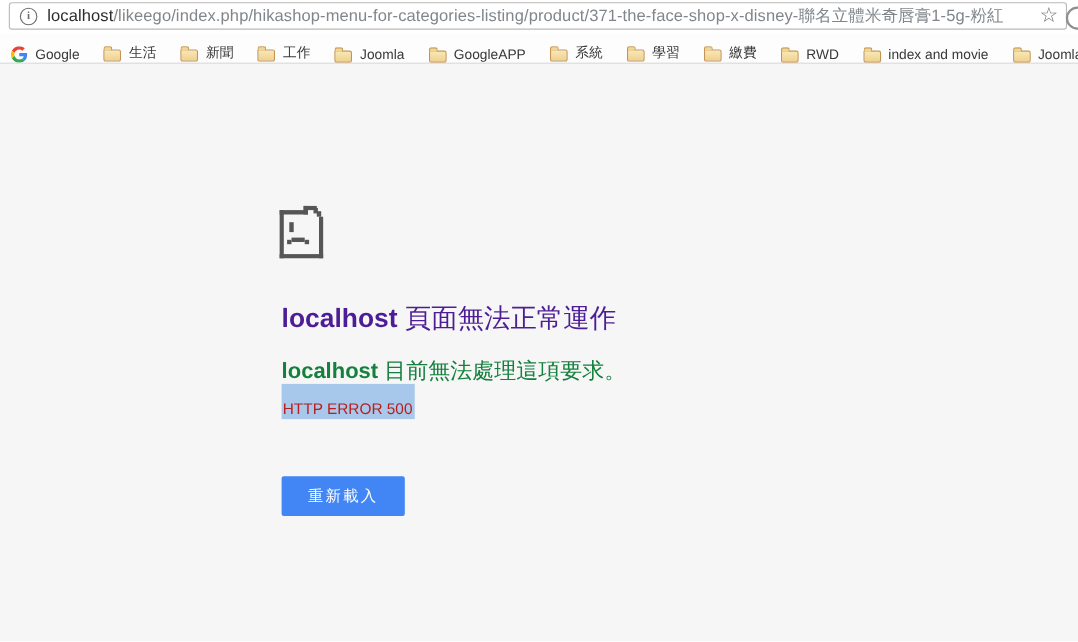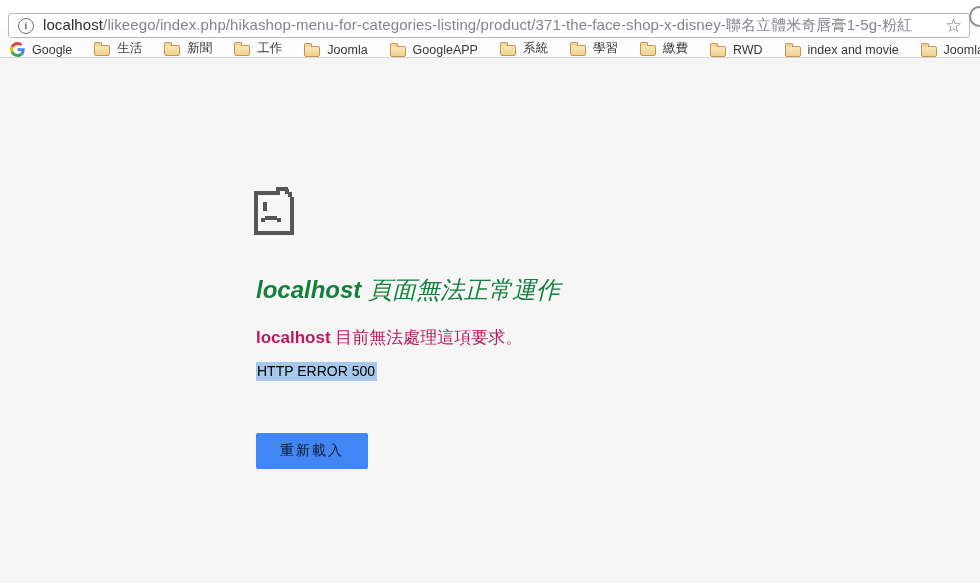--- a/index.html
+++ b/index.html
@@ -5,21 +5,21 @@
   html,body{margin:0;padding:0;}
   body{
     width:980px;height:584px;overflow:hidden;background:#fff;
     font-family:"Liberation Sans", sans-serif;
     -webkit-font-smoothing:antialiased;
   }
 
   
   .topbar{position:relative;height:30px;background:#fff;}
   .omnibox{
-    position:absolute;left:8px;top:13px;width:962px;height:25px;
+    position:absolute;left:8px;top:2px;width:962px;height:25px;
     box-sizing:border-box;border:1px solid #b9b9b9;border-radius:3px;
     background:#fff;display:flex;align-items:center;padding:0 30px 0 9px;
   }
   .info-icon{
     flex:none;width:14px;height:14px;border:1.5px solid #6e6e6e;border-radius:50%;
     margin-right:9px;position:relative;
   }
   .info-icon::before{
     content:"i";position:absolute;left:0;right:0;top:0;bottom:0;
     font:700 10px/14px "Liberation Serif", serif;color:#6e6e6e;text-align:center;
@@ -55,29 +55,29 @@
     content:"";position:absolute;top:-4px;left:-1px;width:6px;height:3px;
     background:#f1d795;border:1px solid #c59455;border-bottom:none;
     border-radius:2px 2px 0 0;
   }
 
   
   .content{position:relative;height:525px;background:#f6f6f6;}
   .col{position:absolute;left:256px;top:129px;width:530px;}
   .sad-svg{display:block;margin-left:-2px;}
   .err-title{
-    margin:40px 0 0;font-size:24px;font-weight:400;line-height:30px;color:#15803d;font-style:italic;
+    margin:40px 0 0;font-size:24px;font-weight:400;line-height:30px;color:#4c1d95;
   }
   .err-title .host{font-weight:700;}
-  .err-msg{margin:24px 0 0;font-size:17px;line-height:18px;color:#be185d;}
+  .err-msg{margin:24px 0 0;font-size:20px;line-height:18px;color:#15803d;}
   .err-msg .host{font-weight:700;}
   .err-code{margin:16px 0 0;font-size:14px;line-height:16px;}
-  .err-code .sel{background:#a7c8ea;color:#000000;padding:1px 2px 2px 1px;}
+  .err-code .sel{background:#a7c8ea;color:#b91c1c;padding:14px 2px 2px 1px;}
   .reload-btn{
-    margin-top:54px;display:inline-block;background:#4285f4;color:#0f172a;
+    margin-top:54px;display:inline-block;background:#4285f4;color:#ffffff;
     border:none;border-radius:2px;height:36px;min-width:100px;padding:0 24px;
     font-family:"Liberation Sans", sans-serif;font-size:14px;letter-spacing:2px;
     cursor:pointer;
   }
 </style>
 </head>
 <body>
 
 <div class="topbar">
   <div class="omnibox">

